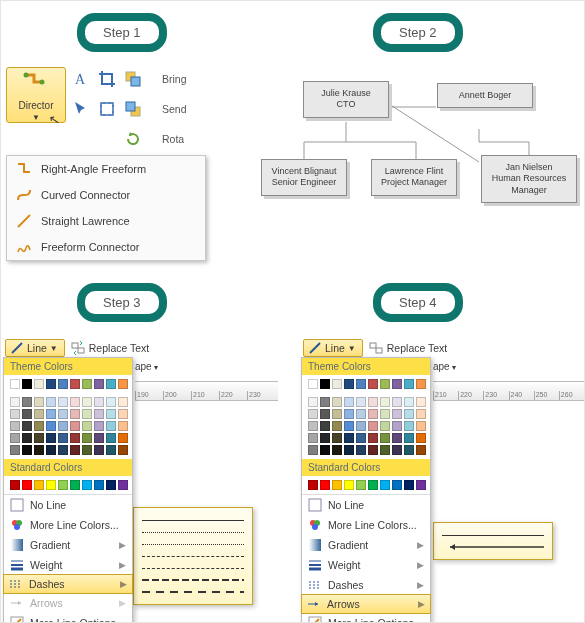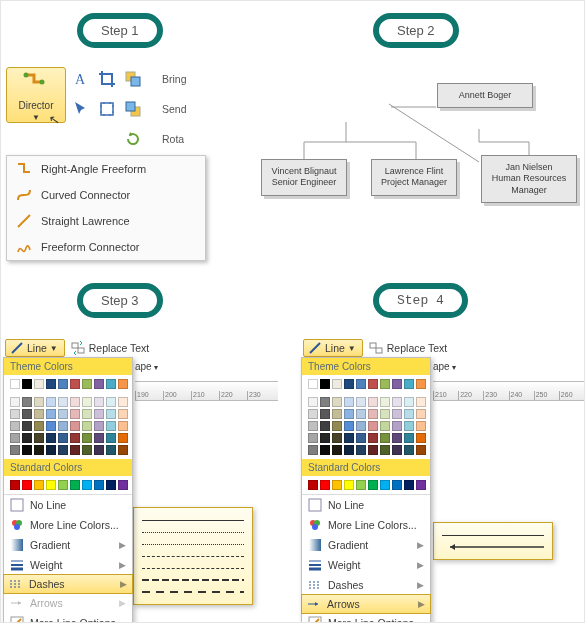--- a/index.html
+++ b/index.html
@@ -1,19 +1,19 @@
 <!DOCTYPE html>
 <html><head>
 <meta charset="utf-8">
 <style>
   * { box-sizing: border-box; }
   body { width: 585px; height: 623px; margin:0; font-family: "Segoe UI", Tahoma, sans-serif; font-size: 11px; color:#3b3b3b; background:#fff; position:relative; border:1px solid #e5e5e5;}
-  .step-badge { position:absolute; border:6px solid #0f766e; border-radius:18px; padding:4px 18px; font-size:13px; color:#555; background:#fff; }
+  .step-badge { position:absolute; border:8px solid #0f766e; border-radius:18px; padding:4px 18px; font-size:13px; color:#555; background:#fff; }
   .step1 { left:76px; top:12px;} .step2 { left:372px; top:12px;}
-  .step3 { left:76px; top:282px;} .step4 { left:372px; top:282px;font-family:Liberation Mono, monospace;}
+  .step3 { left:76px; top:282px;} .step4 { left:372px; top:282px;}
 
   
   .q1 { position:absolute; left:5px;   top:66px;  width:240px; height:170px;}
   .q2 { position:absolute; left:260px; top:66px;  width:320px; height:170px;}
   .q3 { position:absolute; left:2px;   top:336px; width:275px; height:280px;}
   .q4 { position:absolute; left:300px; top:336px; width:283px; height:280px;}
 
   
   .ribbon-row { display:flex; gap:6px; align-items:flex-start;}
   .conn-btn { width:60px; height:56px; border:1px solid #c9a326; background:linear-gradient(#fff2bf,#ffe079); border-radius:3px; display:flex; flex-direction:column; align-items:center; justify-content:space-between; padding:3px 2px 1px; position:relative;}
@@ -207,20 +207,24 @@
     <line x1="85" y1="55" x2="85" y2="75"></line>
       <line x1="43" y1="75" x2="155" y2="75"></line>
     <line x1="43" y1="75" x2="43" y2="92"></line>
       <line x1="155" y1="75" x2="155" y2="92"></line>
     <line x1="218" y1="62" x2="218" y2="75"></line>
       <line x1="218" y1="75" x2="268" y2="75"></line>
       <line x1="268" y1="75" x2="268" y2="92"></line>
     <line x1="130" y1="40" x2="175" y2="40"></line>
     <line x1="128" y1="37" x2="218" y2="95"></line>
   </svg>
+  <div class="org-box" style="left:42px; top:14px;">
+    <div>Julie Krause</div>
+    <div>CTO</div>
+  </div>
   <div class="org-box" style="left:176px; top:16px; width:96px;">
     <div>Annett Boger</div>
   </div>
   <div class="org-box" style="left:0px; top:92px;">
     <div>Vincent Blignaut</div>
     <div>Senior Engineer</div>
   </div>
   <div class="org-box" style="left:110px; top:92px;">
     <div>Lawrence Flint</div>
     <div>Project Manager</div>

